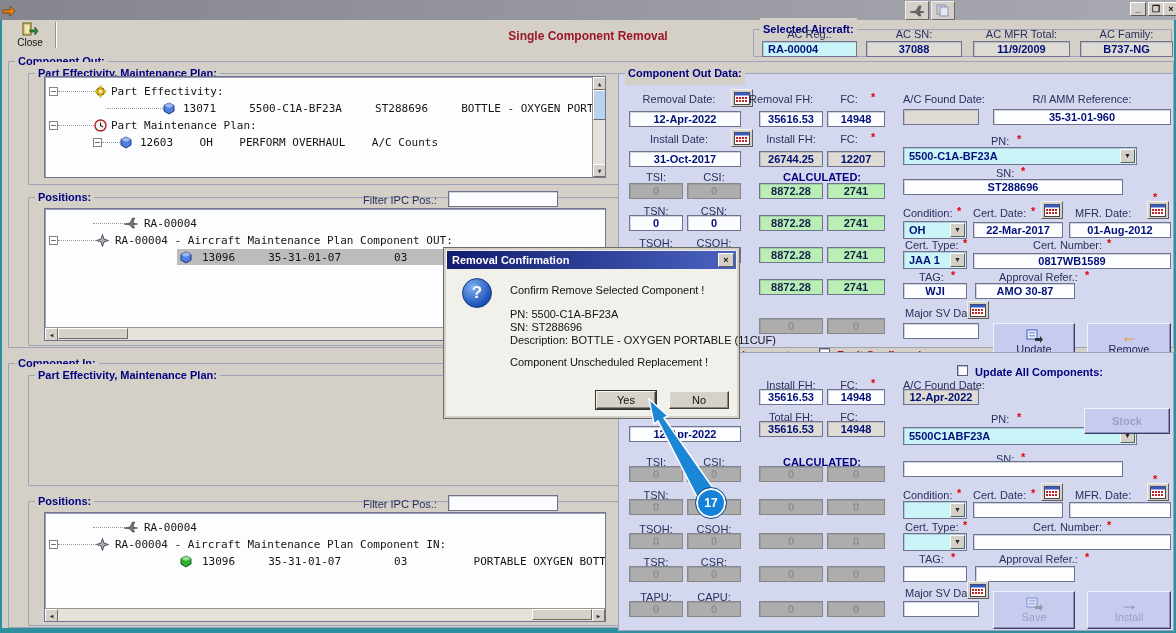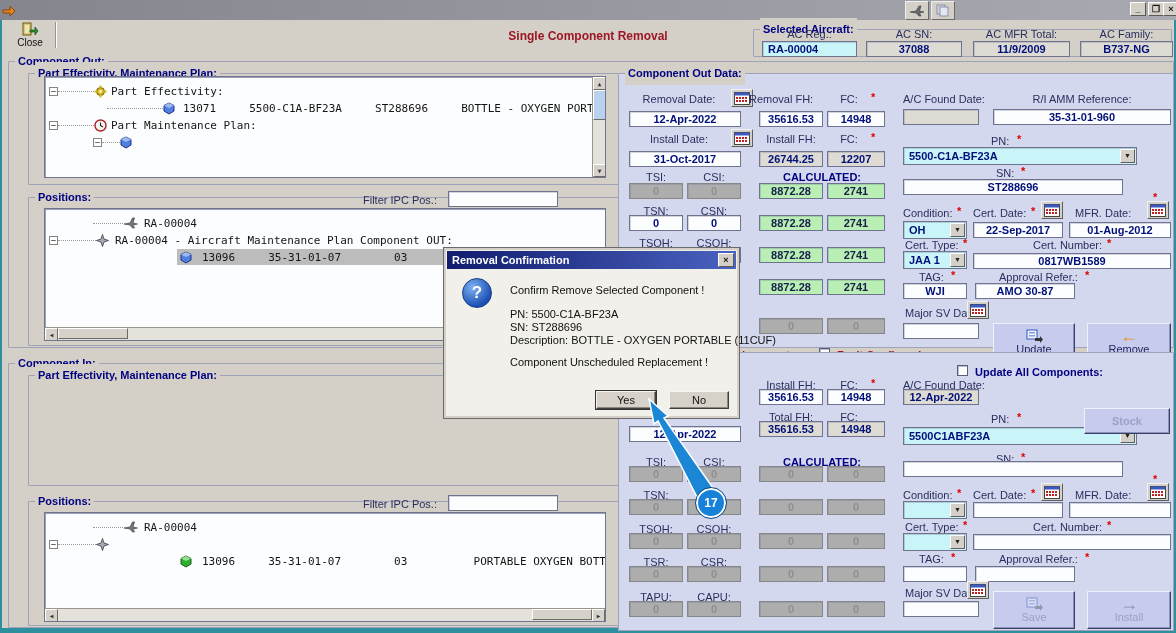--- a/index.html
+++ b/index.html
@@ -139,20 +139,21 @@
           <path d="M6.5 3.5 L6.5 6.5 L9 8" stroke="#222" stroke-width="1.1" fill="none"></path>
         </svg>
       <span style="padding-left:4px">Part Maintenance Plan:</span>
     </div>
     <div class="trow" style="left:4px;top:57px">
       <span style="width:44px"></span><span class="exp">−</span><span class="dots" style="width:18px"></span>
       <svg width="12" height="13" style="flex:none">
           <polygon points="6,1 11,3.5 11,9 6,12 1,9 1,3.5" fill="#4f7fe0" stroke="#20337e"></polygon>
           <polygon points="6,1 11,3.5 6,6 1,3.5" fill="#9db9f2"></polygon>
         </svg>
+      <span style="padding-left:8px">12603    OH    PERFORM OVERHAUL    A/C Counts</span>
     </div>
     <div class="sbv" style="right:0;top:0;height:100px">
       <div class="sbtn" style="position:absolute;top:0">▲</div>
       <div class="thumbv" style="top:13px;height:30px"></div>
       <div class="sbtn" style="position:absolute;bottom:0">▼</div>
     </div>
   </div>
 
   <fieldset style="left:28px;top:186px;width:592px;height:160px">
     <legend>Positions:</legend>
@@ -297,21 +298,21 @@
               <rect x="8" y="5" width="2" height="2"></rect>
               <rect x="11" y="5" width="2" height="2"></rect>
               <rect x="2" y="8" width="2" height="2"></rect>
               <rect x="5" y="8" width="2" height="2"></rect>
               <rect x="8" y="8" width="2" height="2"></rect>
               <rect x="11" y="8" width="2" height="2"></rect>
             </g>
           </svg>
         </div>
       <div class="fld val cyan" style="left:284px;top:136px;width:64px;height:18px;line-height:16px"><span>OH</span><span class="ddb" style="height:14px">▼</span></div>
-      <div class="fld val" style="left:354px;top:137px;width:90px">22-Sep-2017</div>
+      <div class="fld val" style="left:354px;top:137px;width:90px">22-Mar-2017</div>
       <div class="fld val" style="left:450px;top:137px;width:102px">01-Aug-2012</div>
 
       <div class="lbl lblc" style="left:10px;top:152px;width:54px">TSOH:</div>
       <div class="lbl lblc" style="left:68px;top:152px;width:54px">CSOH:</div>
       <div class="fld val" style="left:10px;top:162px;width:54px">0</div>
       <div class="fld val" style="left:68px;top:162px;width:54px">0</div>
       <div class="fld val grn" style="left:140px;top:162px;width:64px">8872.28</div>
       <div class="fld val grn" style="left:208px;top:162px;width:58px">2741</div>
       <div class="lbl" style="left:286px;top:154px">Cert. Type:</div>
       <span class="req abs" style="left:344px;top:152px">*</span>
@@ -388,20 +389,21 @@
       <svg width="15" height="12" style="flex:none">
           <path d="M1 7 L7 6 L9.5 1 L11.5 1 L10 6 L14.5 7 L10 8 L11.5 11 L9.5 11 L7 8 Z" fill="#787878" stroke="#303030" stroke-width="0.6"></path>
         </svg>
       <span style="padding-left:6px">RA-00004</span>
     </div>
     <div class="trow" style="left:4px;top:23px">
       <span class="exp">−</span><span class="dots" style="width:38px"></span>
       <svg width="13" height="13" style="flex:none">
           <path d="M6.5 0.5 L8 5 L12.5 6.5 L8 8 L6.5 12.5 L5 8 L0.5 6.5 L5 5 Z" fill="#a8a8b4" stroke="#3a3a4a" stroke-width="0.8"></path>
         </svg>
+      <span style="padding-left:6px">RA-00004 - Aircraft Maintenance Plan Component IN:</span>
     </div>
     <div class="trow" style="left:135px;top:40px">
       <svg width="12" height="13" style="flex:none">
           <polygon points="6,1 11,3.5 11,9 6,12 1,9 1,3.5" fill="#2fae2f" stroke="#14601a"></polygon>
           <polygon points="6,1 11,3.5 6,6 1,3.5" fill="#8fe08f"></polygon>
         </svg>
       <span style="padding-left:10px">13096     35-31-01-07        03          PORTABLE OXYGEN BOTTLE - 03</span>
     </div>
     <div class="sbh" style="left:0;right:0;bottom:0">
       <div class="sbtn">◀</div>

